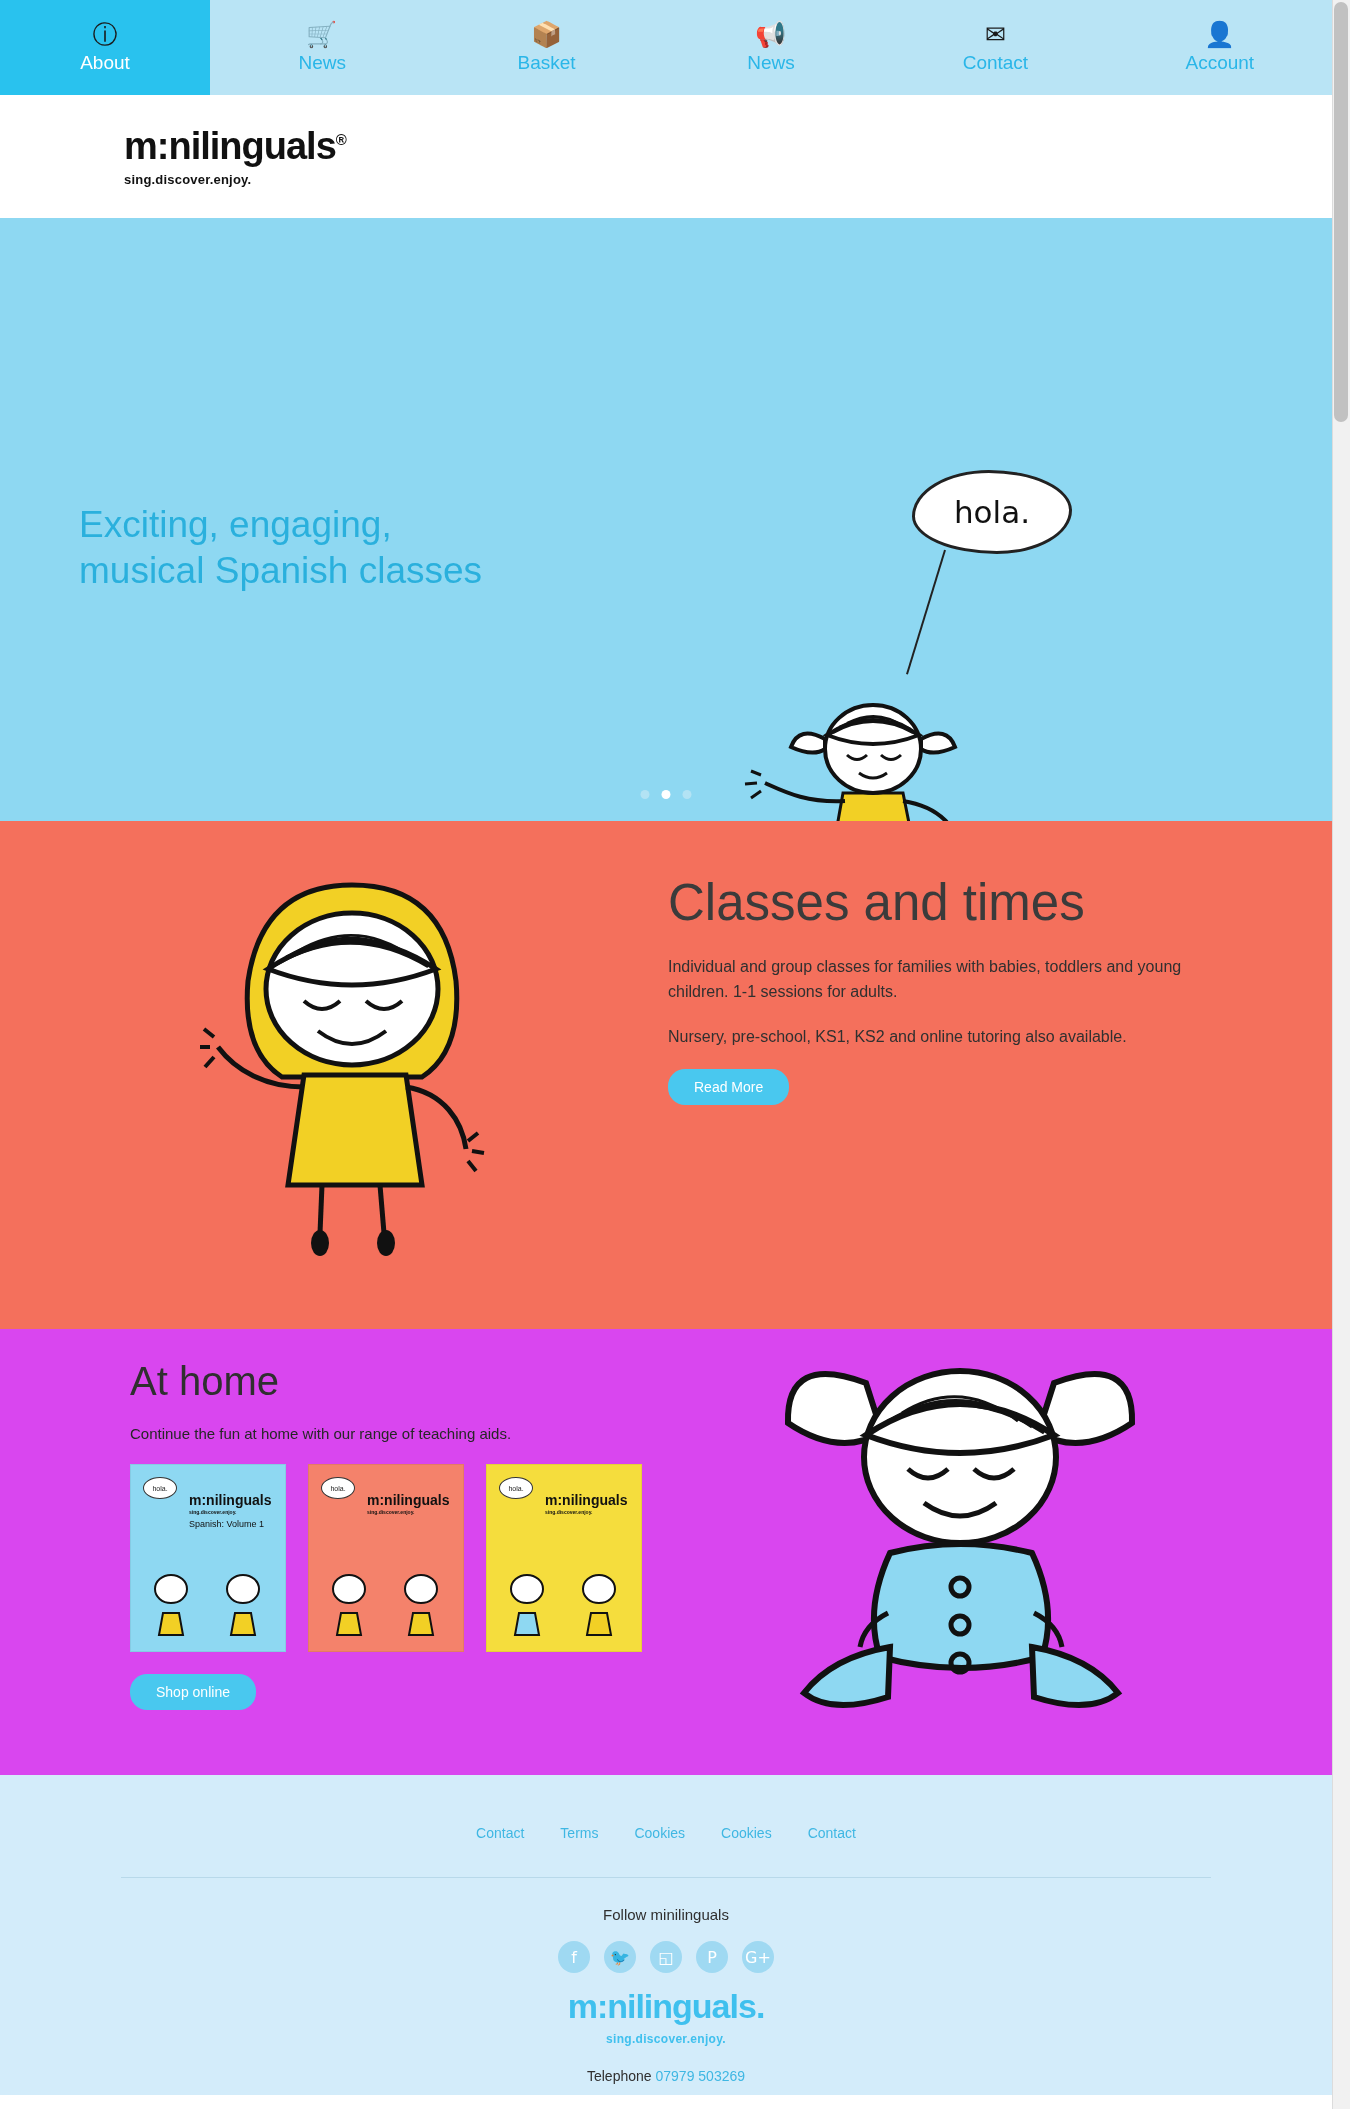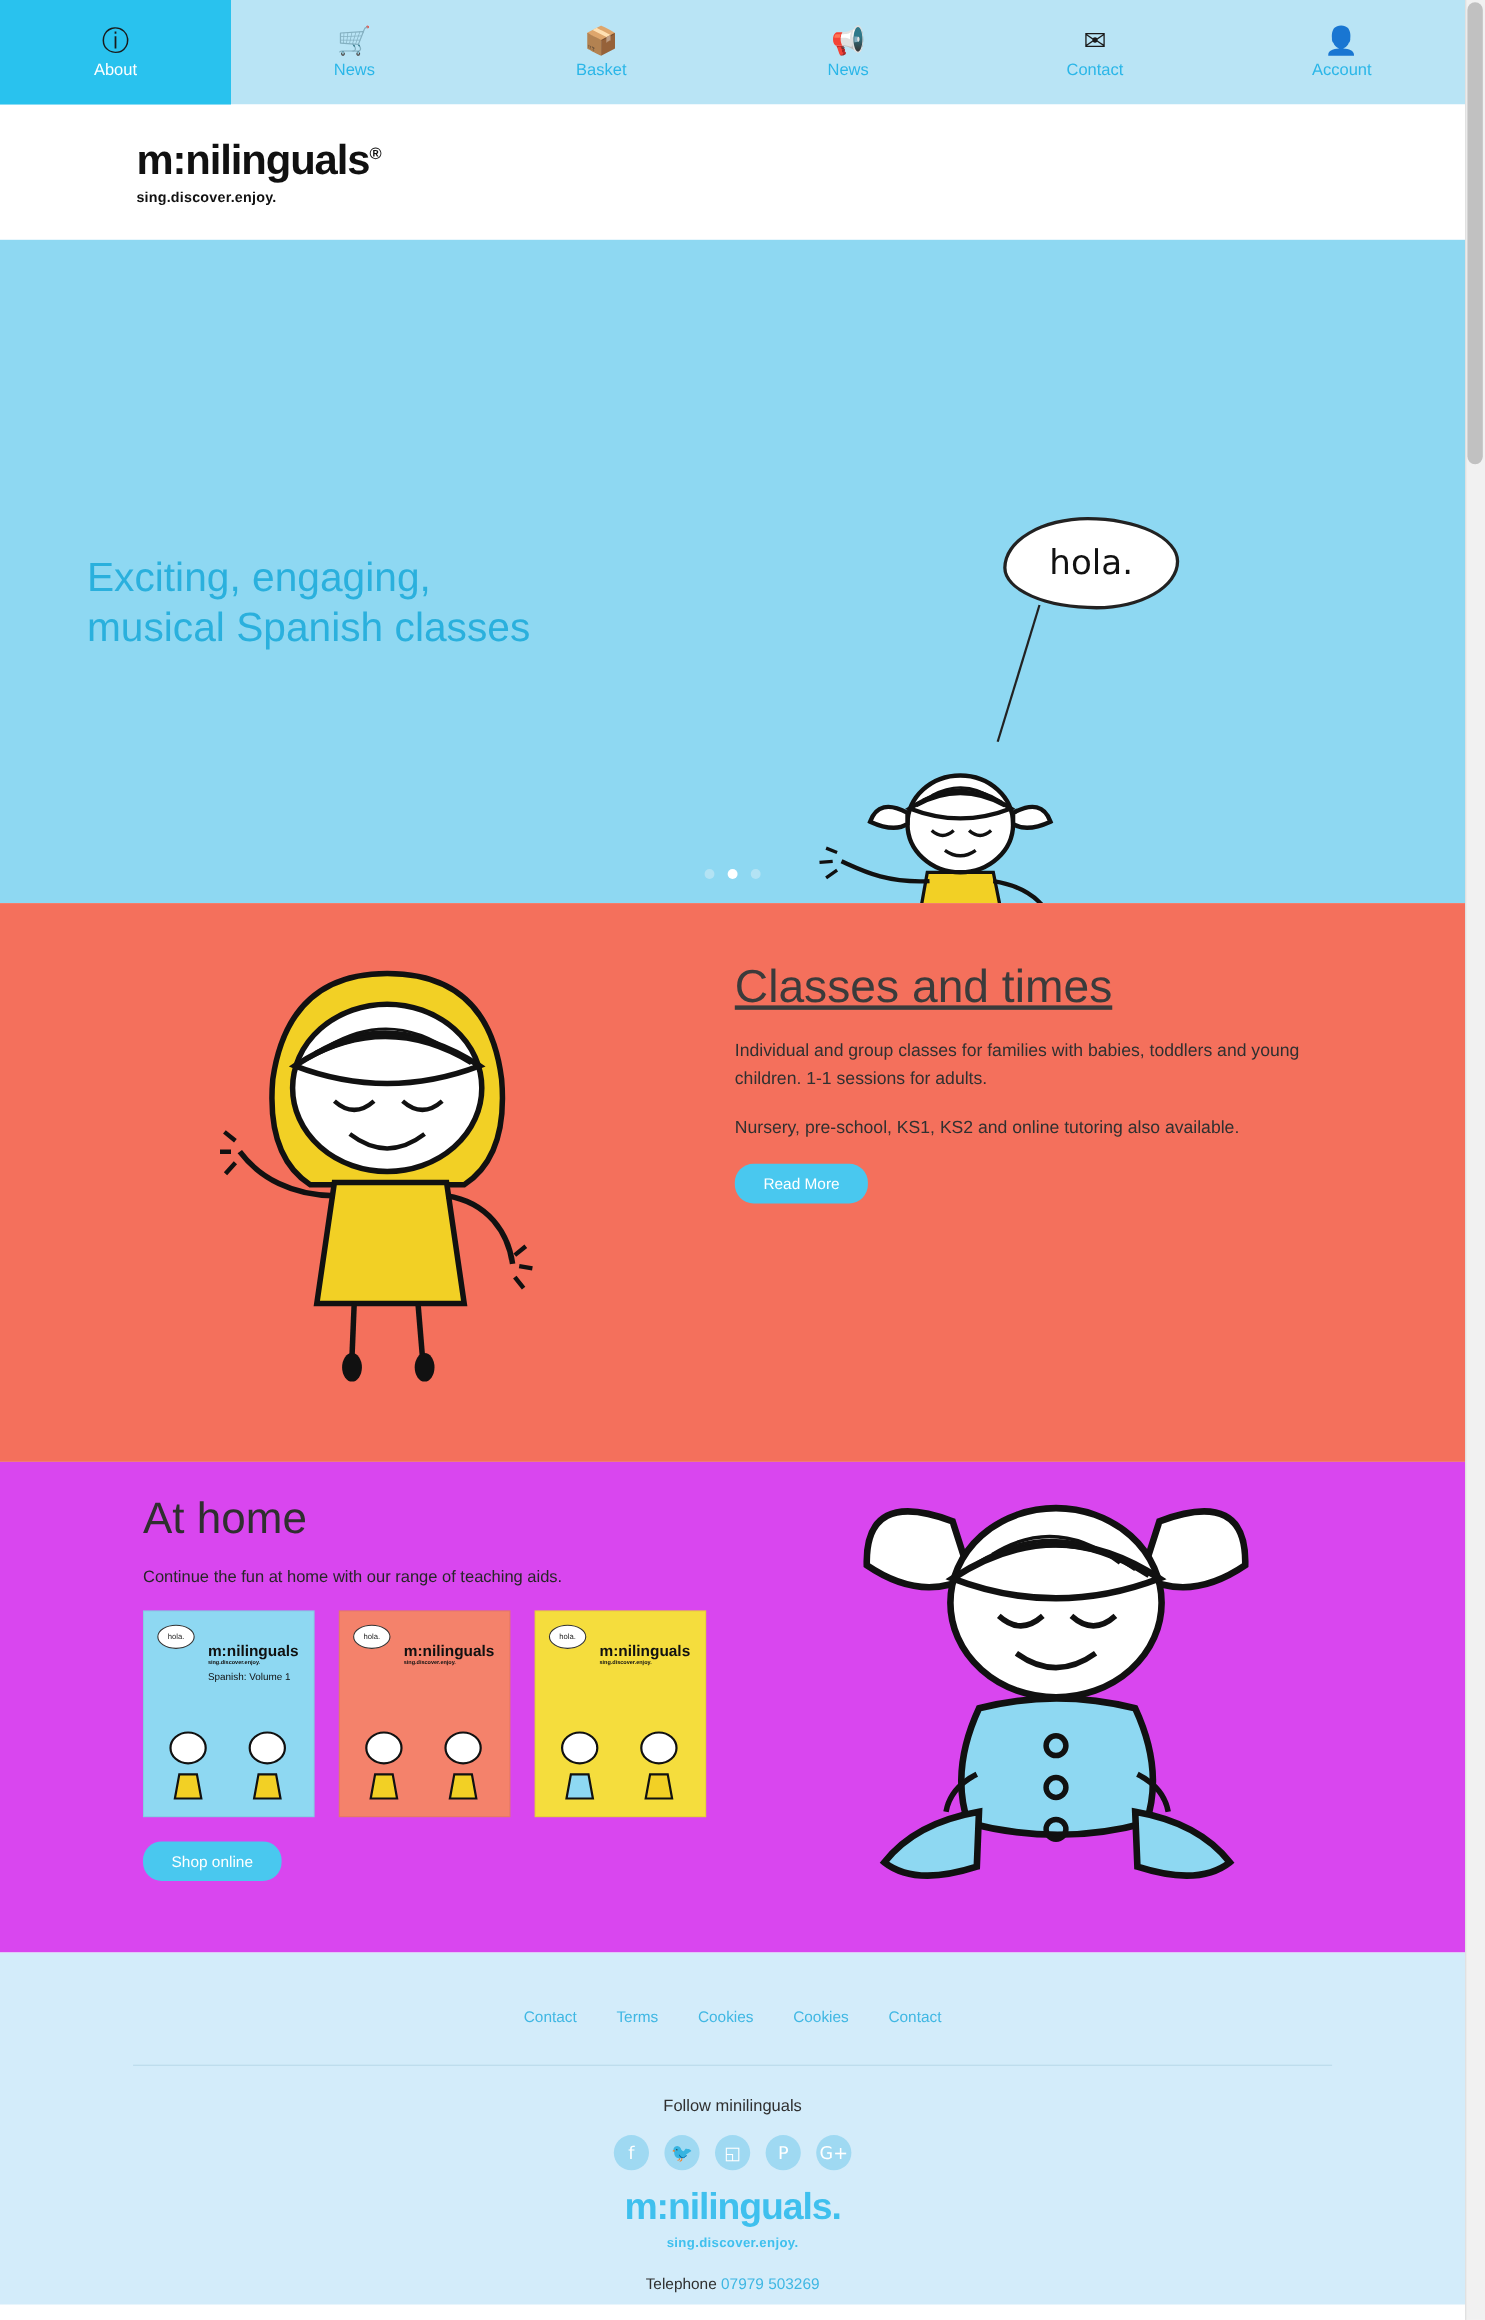--- a/index.html
+++ b/index.html
@@ -39,21 +39,21 @@
     background: #29c2ee;
     color: #ffffff;
     max-width: 210px;
   }
   .navitem .ico {
     font-size: 25px;
     line-height: 26px;
     color: #1a1a1a;
   }
   .navitem.active .ico { color: #1a1a1a; }
-  .navitem .lbl { font-size: 15px; }
+  .navitem .lbl { font-size: 19px; }
 
   
   .logoband {
     height: 123px;
     background: #ffffff;
     display: flex;
     align-items: center;
     padding-left: 124px;
     width: 1332px;
   }
@@ -146,25 +146,24 @@
     overflow: hidden;
   }
   .classes-copy {
     position: absolute;
     left: 668px;
     top: 52px;
     width: 540px;
     color: #2e2e2e;
   }
   .classes-copy h2 {
-    font-size: 42px;
+    font-size: 51px;
     font-weight: normal;
     color: #3b3b3b;
     margin-bottom: 22px;
-    text-decoration: underline;
   }
   .classes-copy p {
     font-size: 16px;
     line-height: 25px;
     margin-bottom: 20px;
     color: #303030;
   }
   .btn {
     display: inline-block;
     background: #49c8ef;

